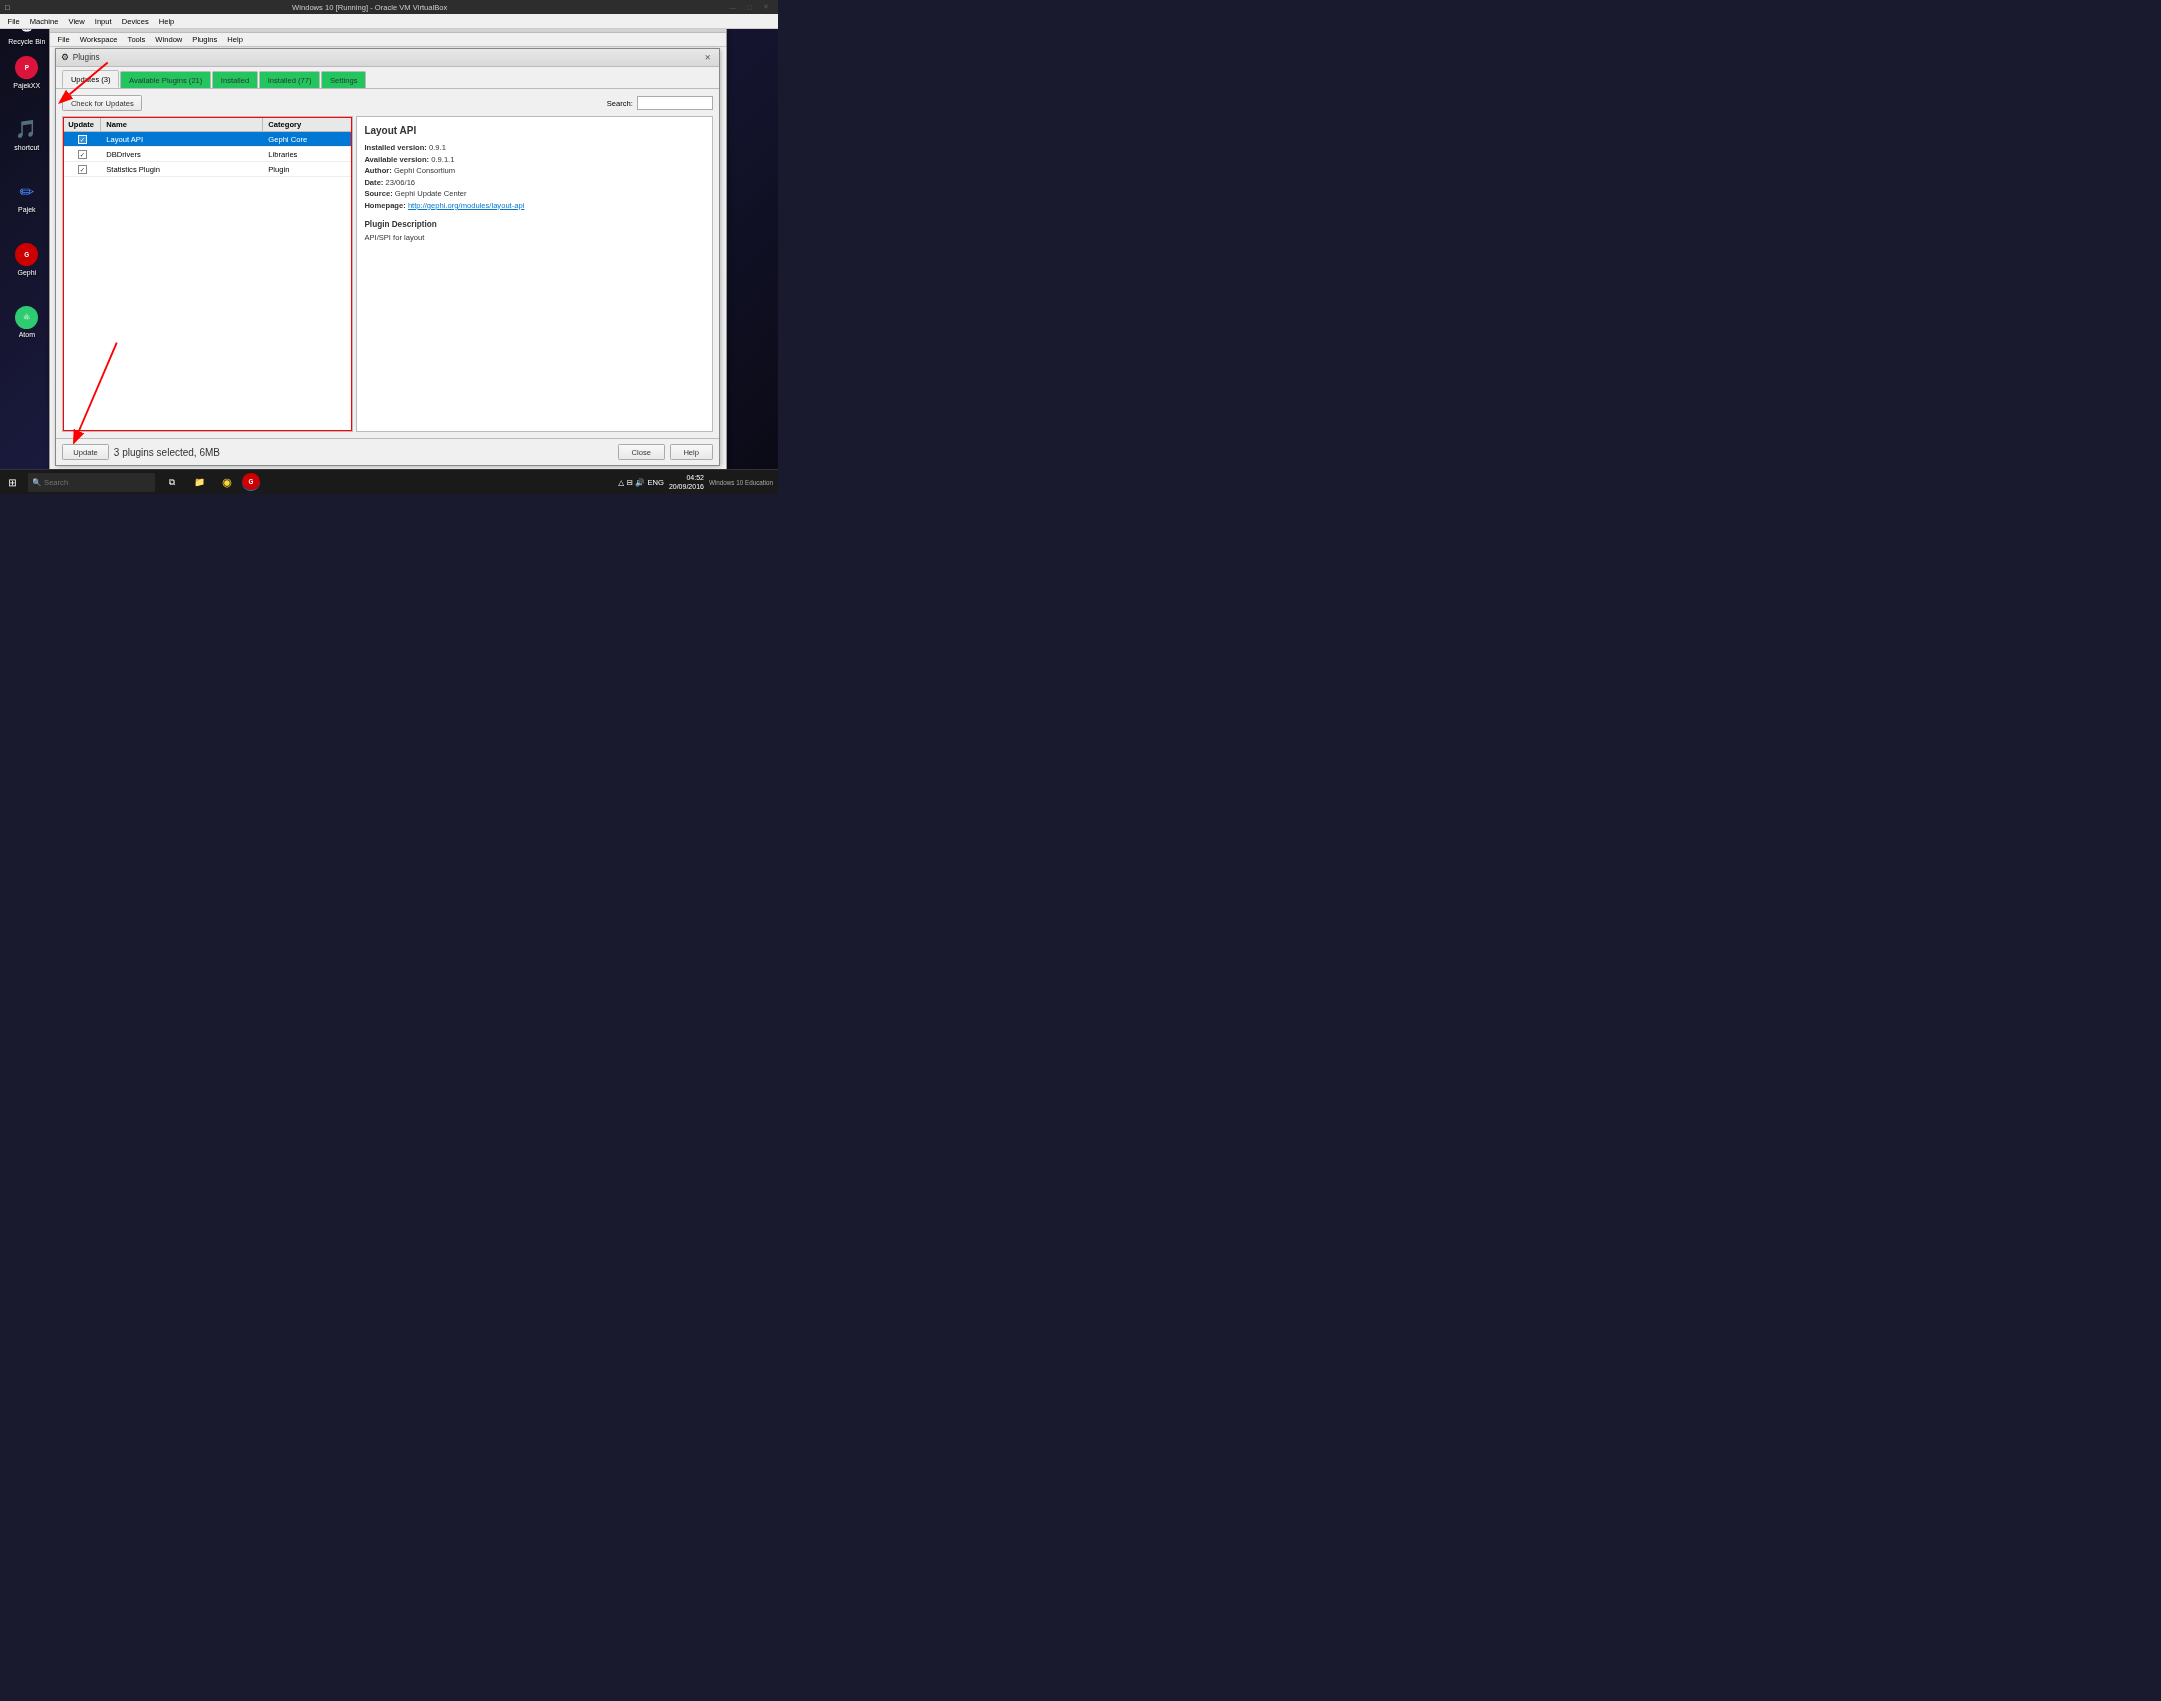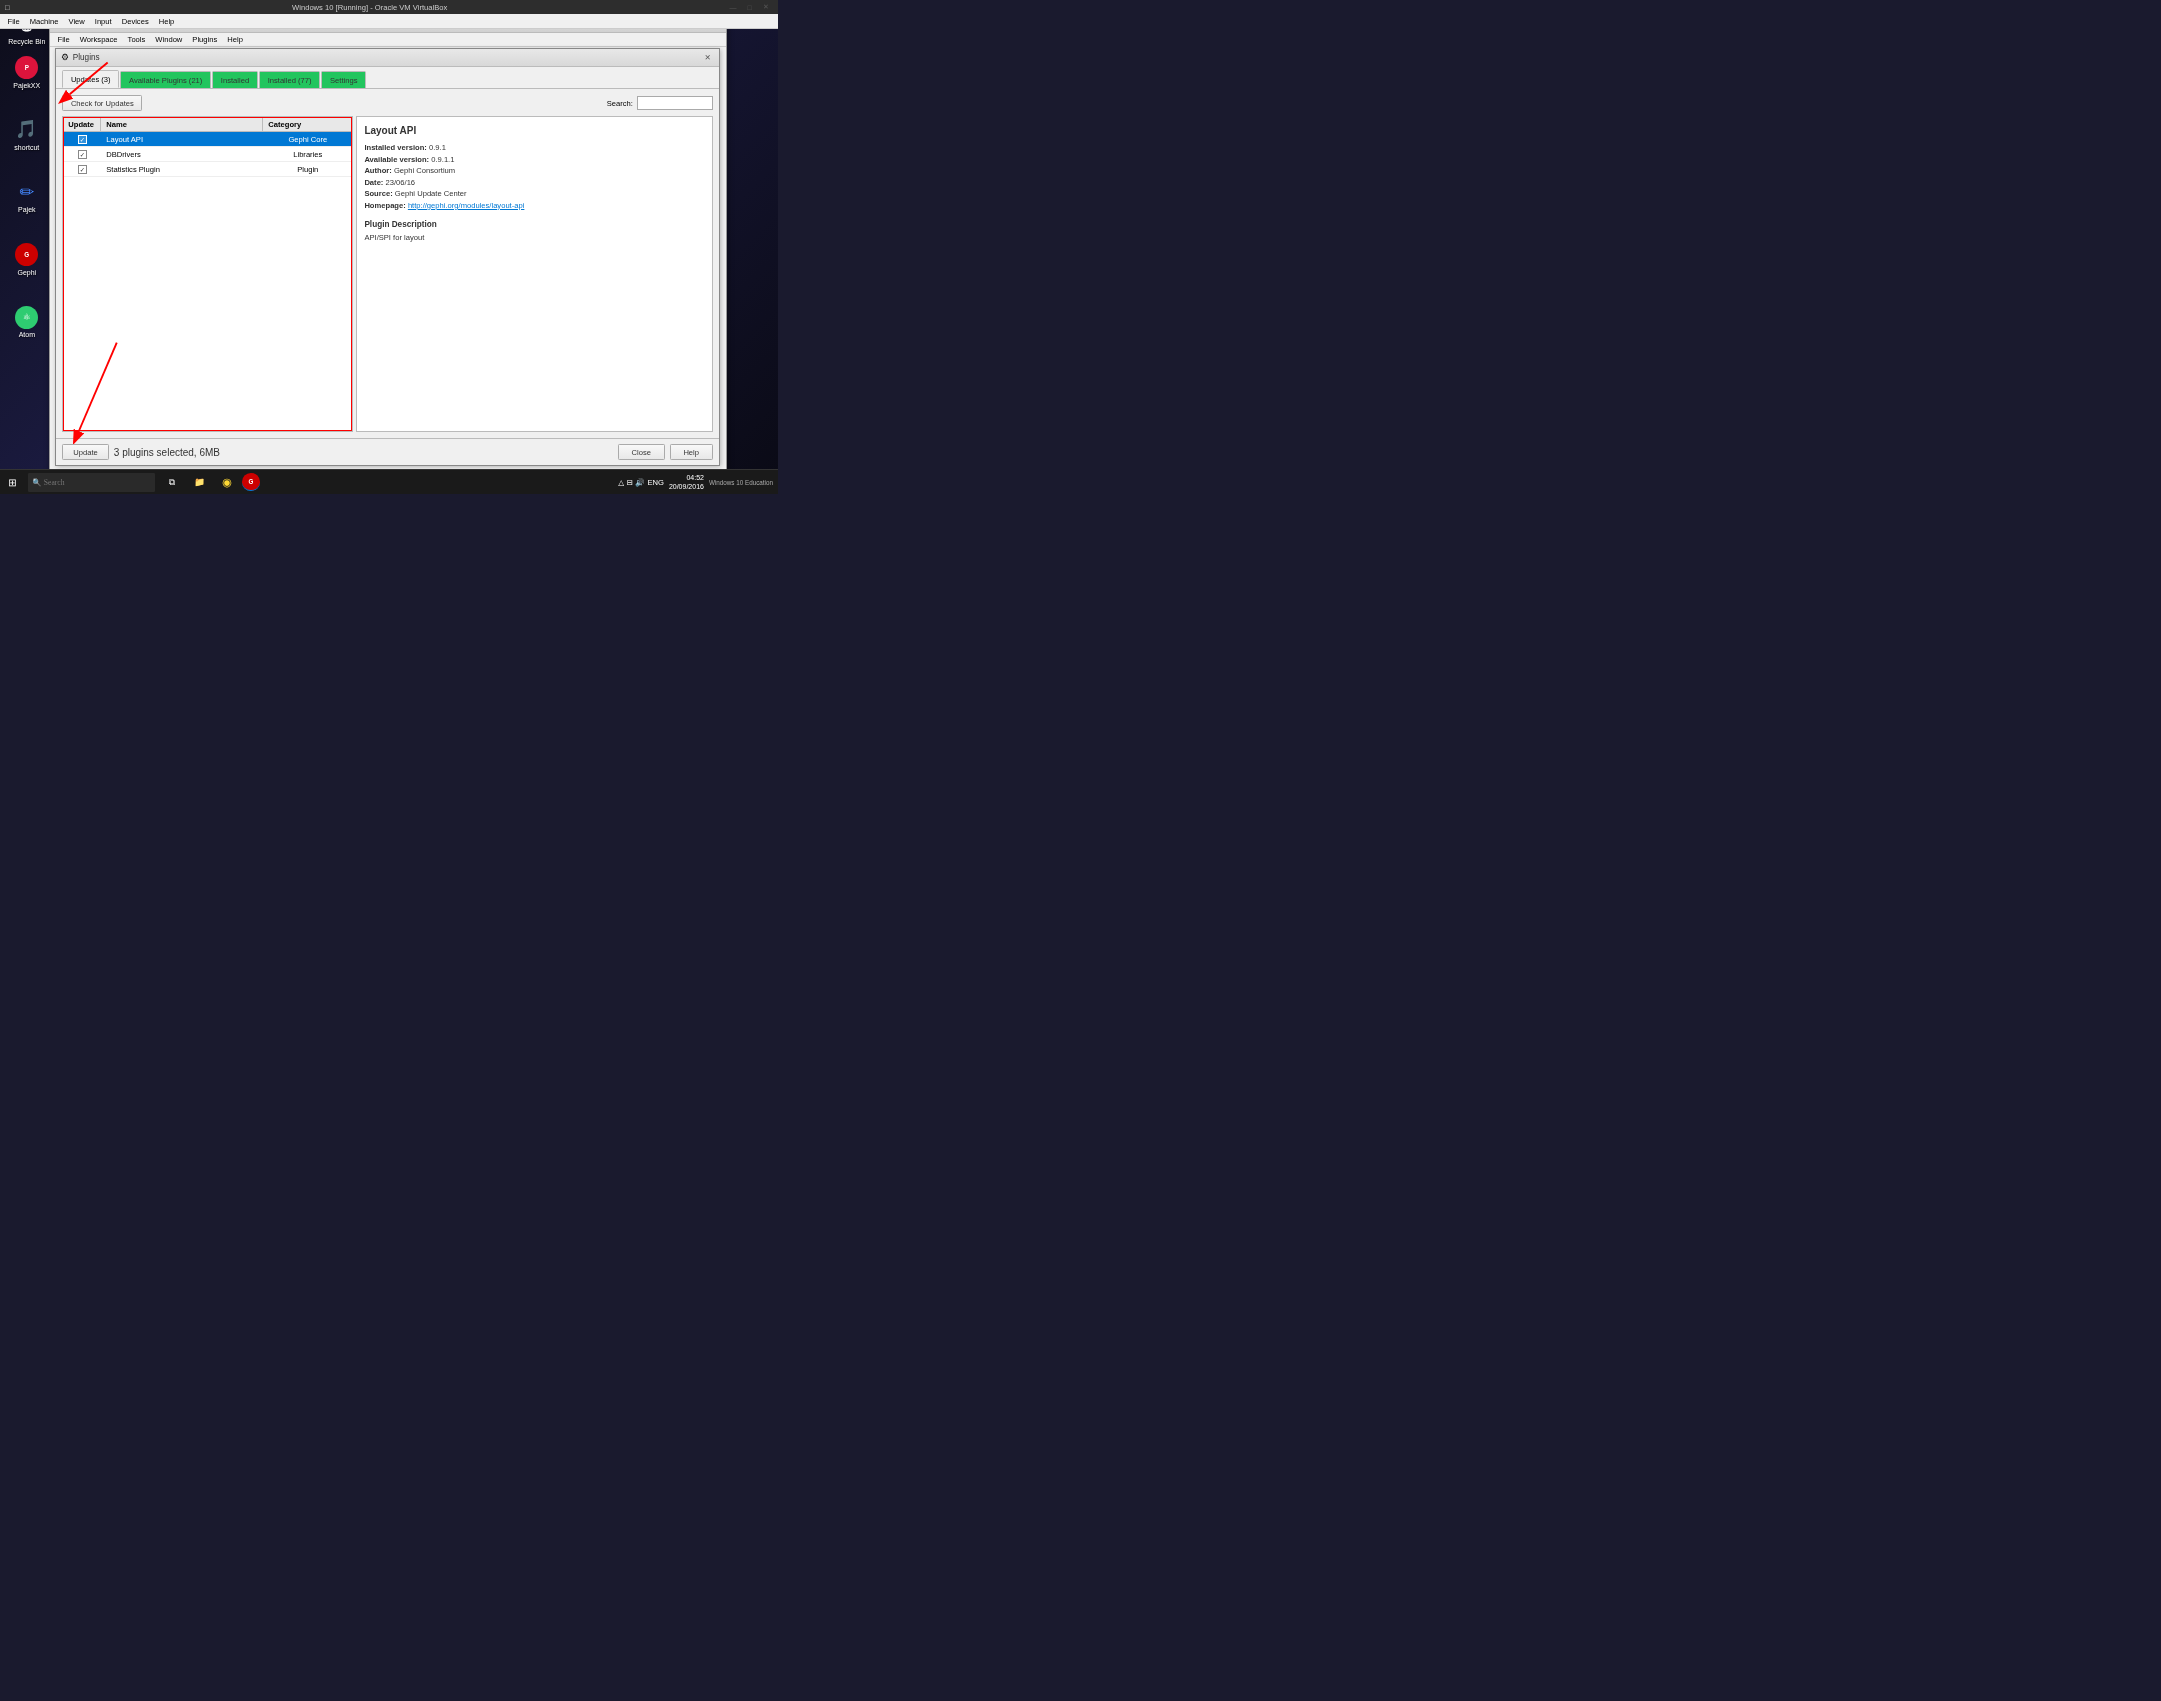--- a/index.html
+++ b/index.html
@@ -50,21 +50,20 @@
     .taskbar-search {
       width: 127px;
       height: 19px;
       background: #2a2a2a;
       border: none;
       border-radius: 1.3px;
       padding: 0 5px;
       color: #aaa;
       font-size: 7.6px;
       margin: 0 2.5px;
-      font-family: Liberation Serif, serif;
     }
 
     .taskbar-icons {
       display: flex;
       align-items: center;
       gap: 2.5px;
       margin-left: 2.5px;
     }
 
     .taskbar-icon {
@@ -427,21 +426,21 @@
       cursor: pointer;
     }
 
     .table-row.selected {
       background: #0078d4;
       color: white;
     }
 
     .td-update { width: 38px; padding: 2.5px 5px; display: flex; align-items: center; justify-content: center; }
     .td-name { flex: 1; padding: 2.5px 5px; }
-    .td-category { width: 89px; padding: 2.5px 5px; text-align: center; }
+    .td-category { width: 89px; padding: 2.5px 5px; }
 
     .checkbox {
       width: 8.9px;
       height: 8.9px;
       border: 0.6px solid #888;
       background: white;
       display: flex;
       align-items: center;
       justify-content: center;
       font-size: 6.3px;

